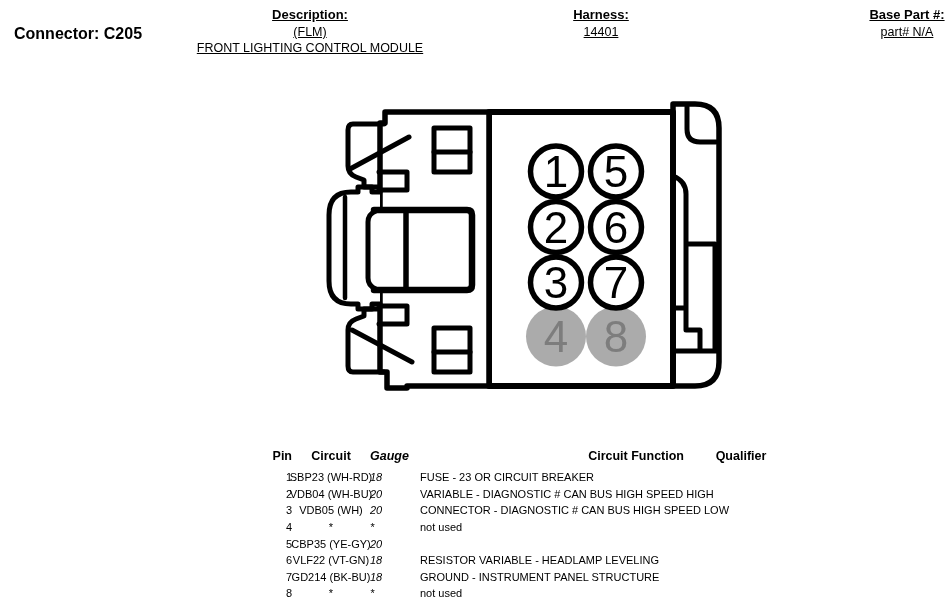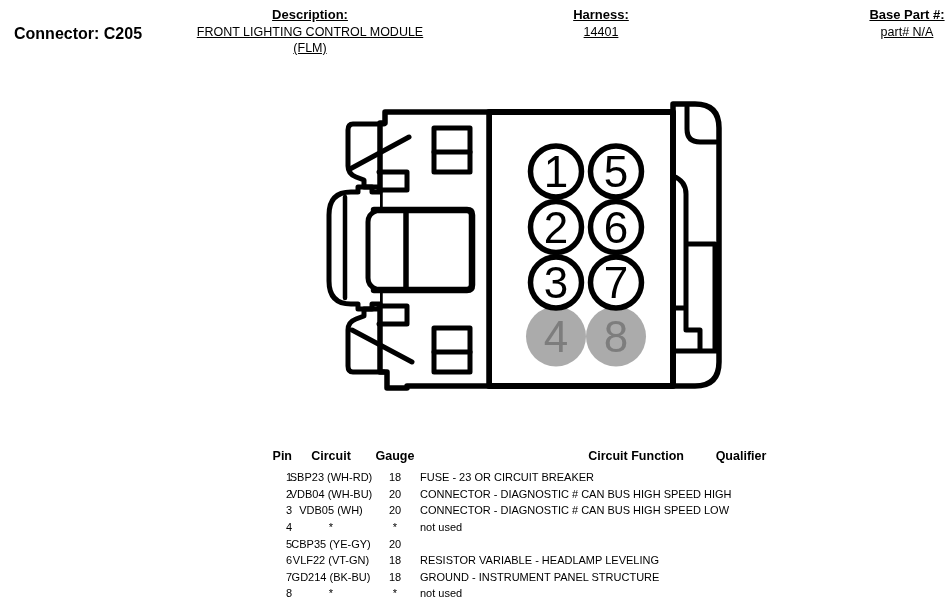--- a/index.html
+++ b/index.html
@@ -10,36 +10,36 @@
   .hdr-block .b{font-weight:bold;font-size:13px;}
   .hdr-desc{left:183px;width:254px;top:7px;}
   .hdr-harness{left:539px;width:124px;top:7px;}
   .hdr-base{left:857px;width:100px;top:7px;}
   svg.diagram{position:absolute;left:0;top:0;}
   .pin-table{position:absolute;left:252px;top:449px;}
   .trow{display:flex;align-items:center;height:16.6px;font-size:11px;white-space:nowrap;}
   .thead{height:20px;align-items:flex-start;font-size:12.5px;font-weight:bold;}
   .c-pin{width:40px;text-align:right;}
   .c-circ{width:78px;display:flex;justify-content:center;}
-  .c-gauge{width:50px;text-align:center;}
+  .c-gauge{width:50px;font-style:italic;}
   .c-func{width:290px;text-align:left;}
   .thead .c-func{text-align:right;padding-right:26px;box-sizing:border-box;}
   .c-qual{width:62px;text-align:center;}
 </style>
 </head>
 <body>
 
 <div class="page">
 
   <div class="hdr-connector">Connector: C205</div>
 
   <div class="hdr-block hdr-desc">
     <div class="b">Description:</div>
+    <div>(FLM)</div>
     <div>FRONT LIGHTING CONTROL MODULE</div>
-    <div>(FLM)</div>
   </div>
 
   <div class="hdr-block hdr-harness">
     <div class="b">Harness:</div>
     <div>14401</div>
   </div>
 
   <div class="hdr-block hdr-base">
     <div class="b">Base Part #:</div>
     <div>part# N/A</div>
@@ -128,21 +128,21 @@
           <div class="c-pin">1</div>
           <div class="c-circ">SBP23 (WH-RD)</div>
           <div class="c-gauge">18</div>
           <div class="c-func">FUSE - 23 OR CIRCUIT BREAKER</div>
           <div class="c-qual"></div>
         </div>
         <div class="trow">
           <div class="c-pin">2</div>
           <div class="c-circ">VDB04 (WH-BU)</div>
           <div class="c-gauge">20</div>
-          <div class="c-func">CONNECTOR - DIAGNOSTIC # CAN BUS HIGH SPEED HIGH</div>
+          <div class="c-func">VARIABLE - DIAGNOSTIC # CAN BUS HIGH SPEED HIGH</div>
           <div class="c-qual"></div>
         </div>
         <div class="trow">
           <div class="c-pin">3</div>
           <div class="c-circ">VDB05 (WH)</div>
           <div class="c-gauge">20</div>
           <div class="c-func">CONNECTOR - DIAGNOSTIC # CAN BUS HIGH SPEED LOW</div>
           <div class="c-qual"></div>
         </div>
         <div class="trow">

